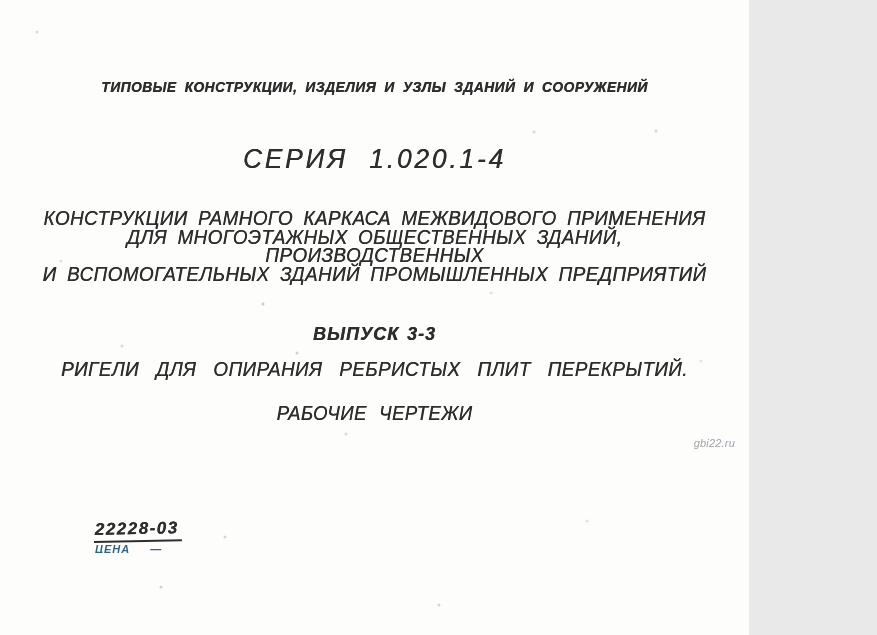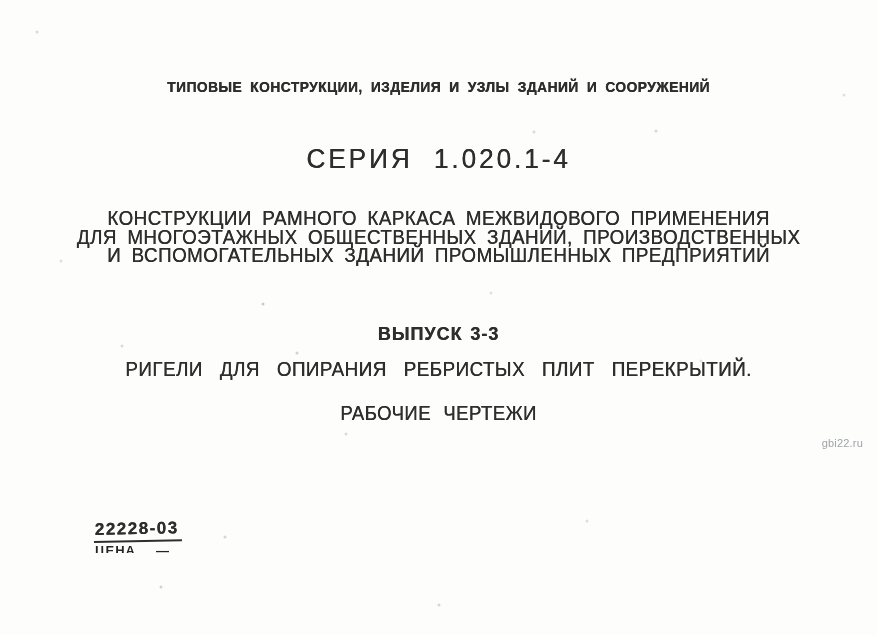--- a/index.html
+++ b/index.html
@@ -2,26 +2,27 @@
 <html><head>
 <meta charset="utf-8">
 <style>
   html, body {
     margin: 0;
     padding: 0;
     background: #e9e9e9;
   }
   .page {
     position: relative;
-    width: 877px;
+    width: 749px;
     height: 635px;
     background: #fdfdfc;
     overflow: hidden;
     font-family: "Liberation Sans", sans-serif;
     color: #2e2e2e;
+    font-style: italic;
   }
   .abs { position: absolute; }
   .centered {
     left: 0;
     right: 0;
     text-align: center;
   }
   .ink {
     color: #2e2e2e;
     text-shadow: 0.35px 0 0 currentColor;
@@ -108,24 +109,24 @@
     transform: rotate(-1.2deg);
     transform-origin: left bottom;
     width: fit-content;
   }
 
   .price-row {
     left: 95px;
     top: 543px;
     height: 10px;
     overflow: hidden;
-    font-size: 13px;
+    font-size: 11px;
     font-weight: 700;
     letter-spacing: 1px;
-    color: #000000;
+    color: #0c4a6e;
     text-shadow: none;
     opacity: 0.85;
     filter: blur(0.2px);
   }
   .price-row .price-value { margin-left: 20px; }
 
   
   .speckles {
     left: 0; top: 0;
     width: 2px; height: 2px;

